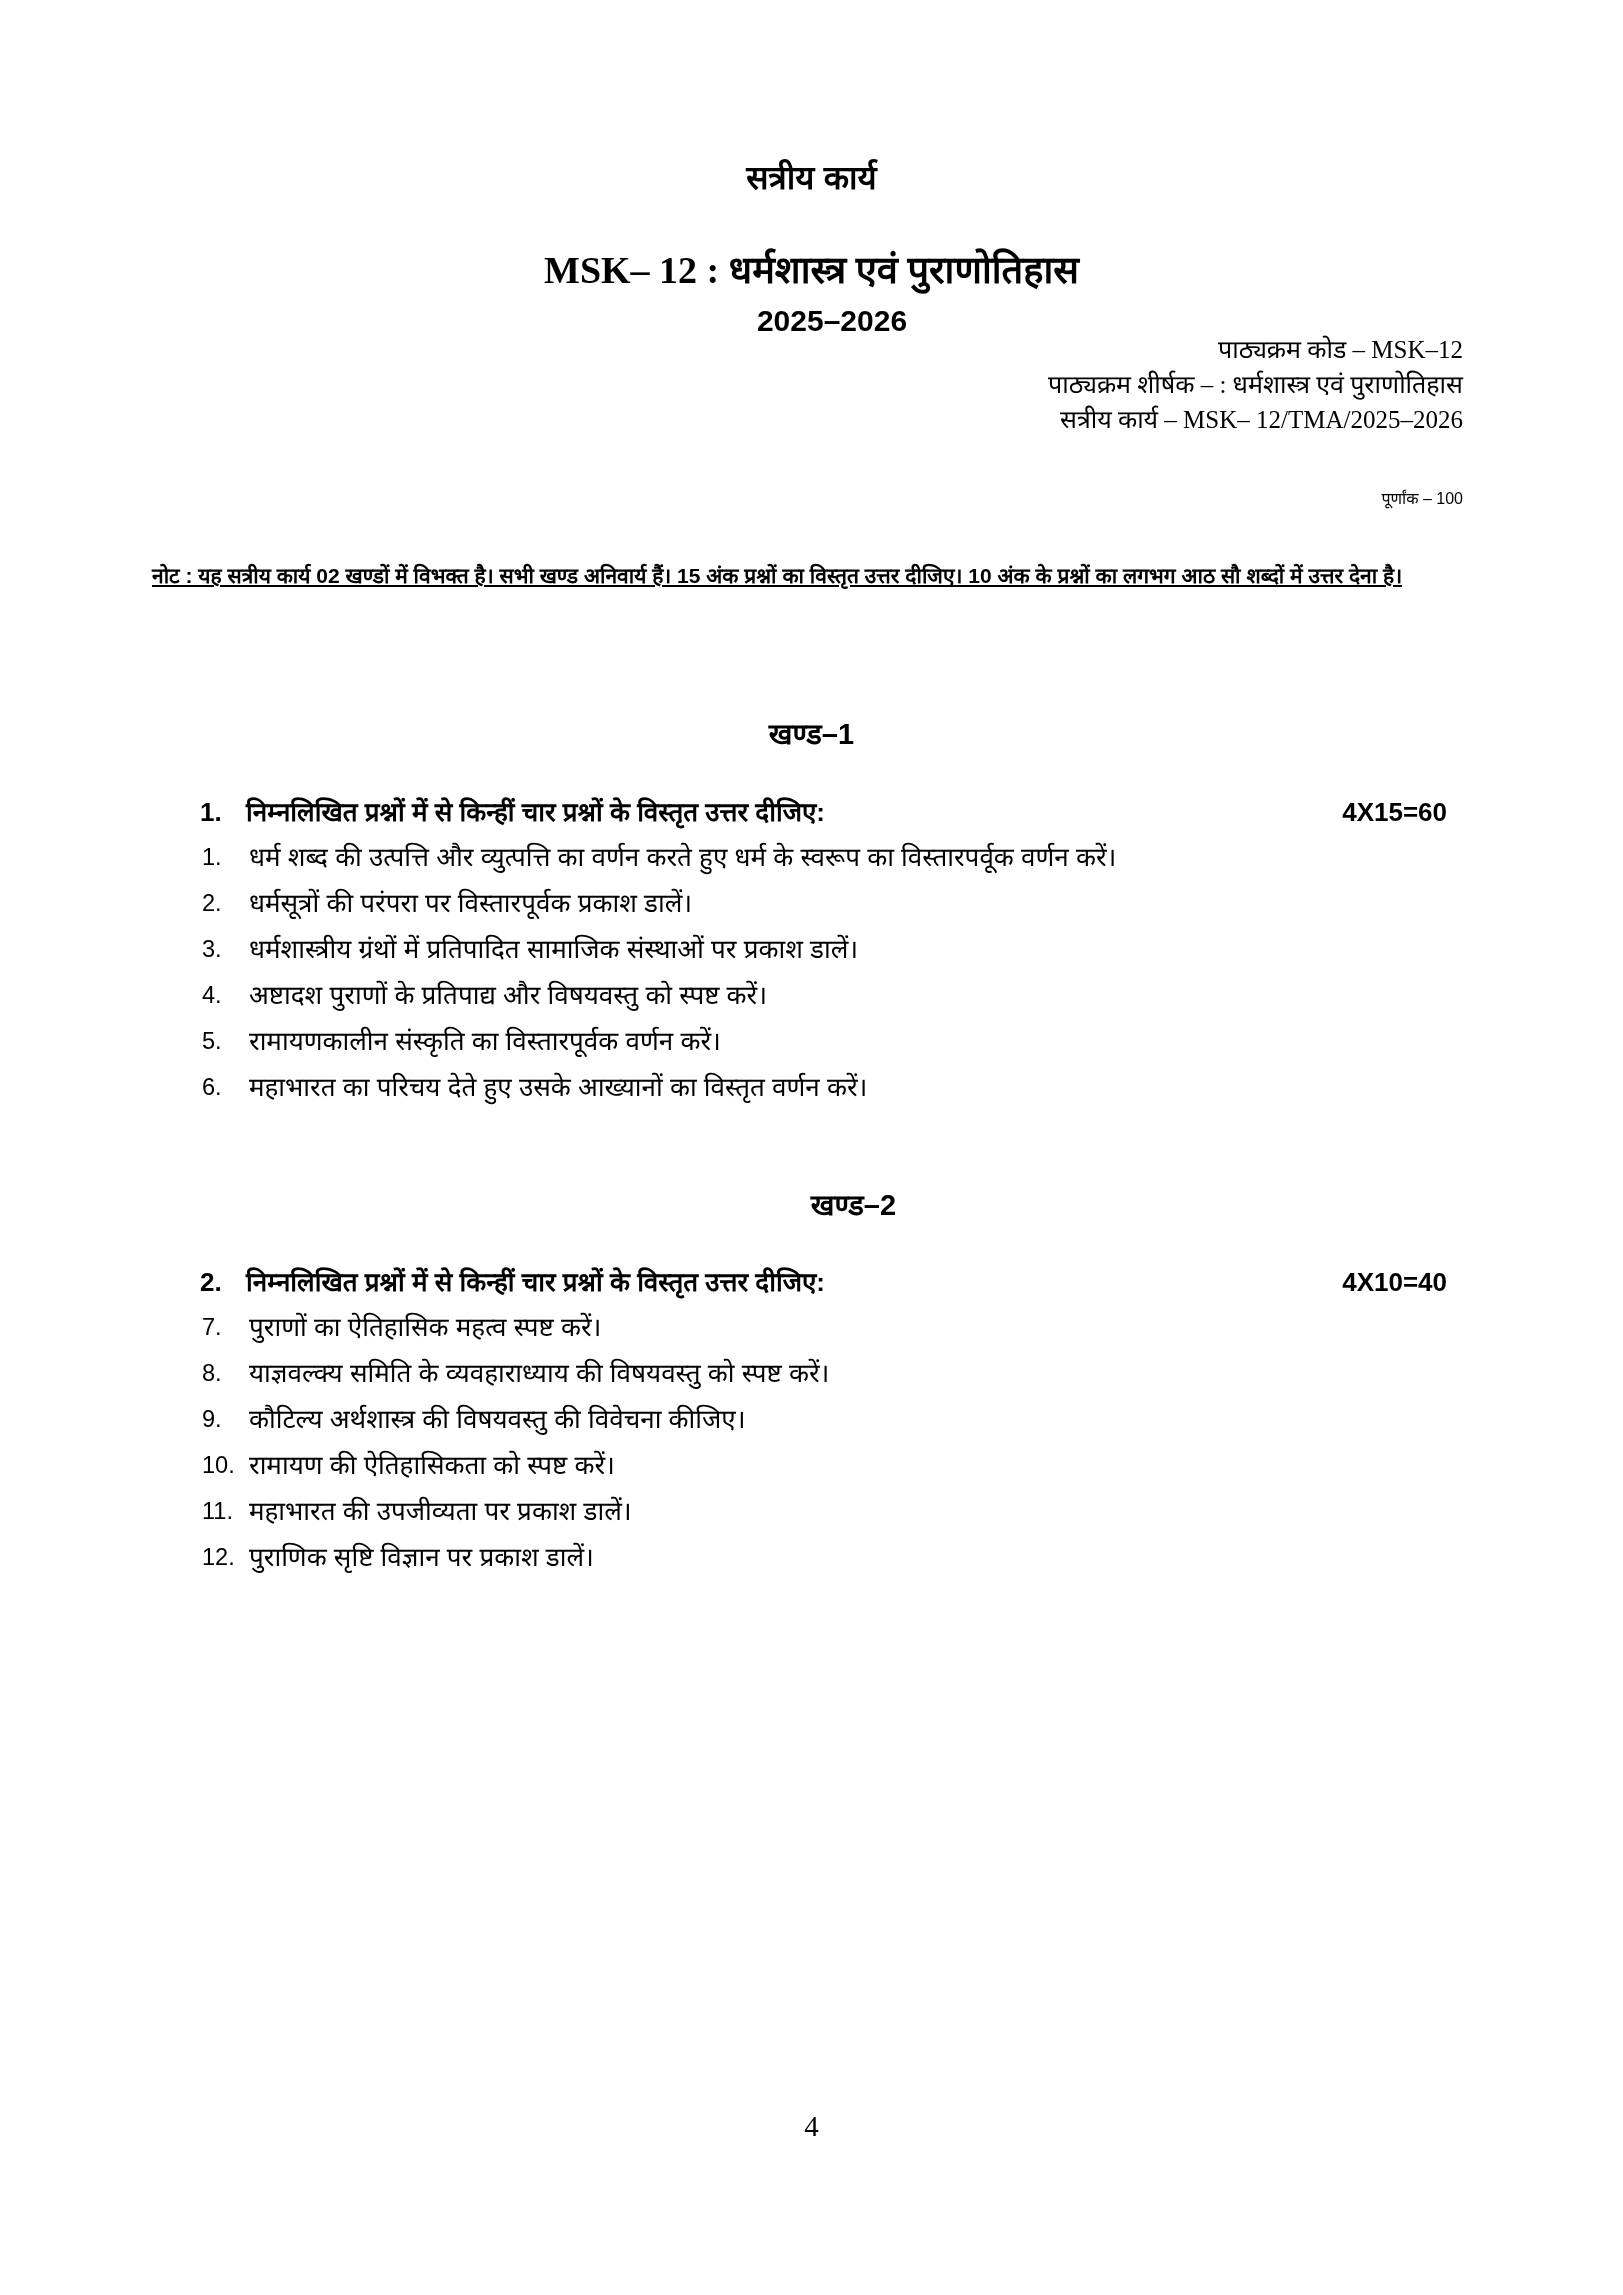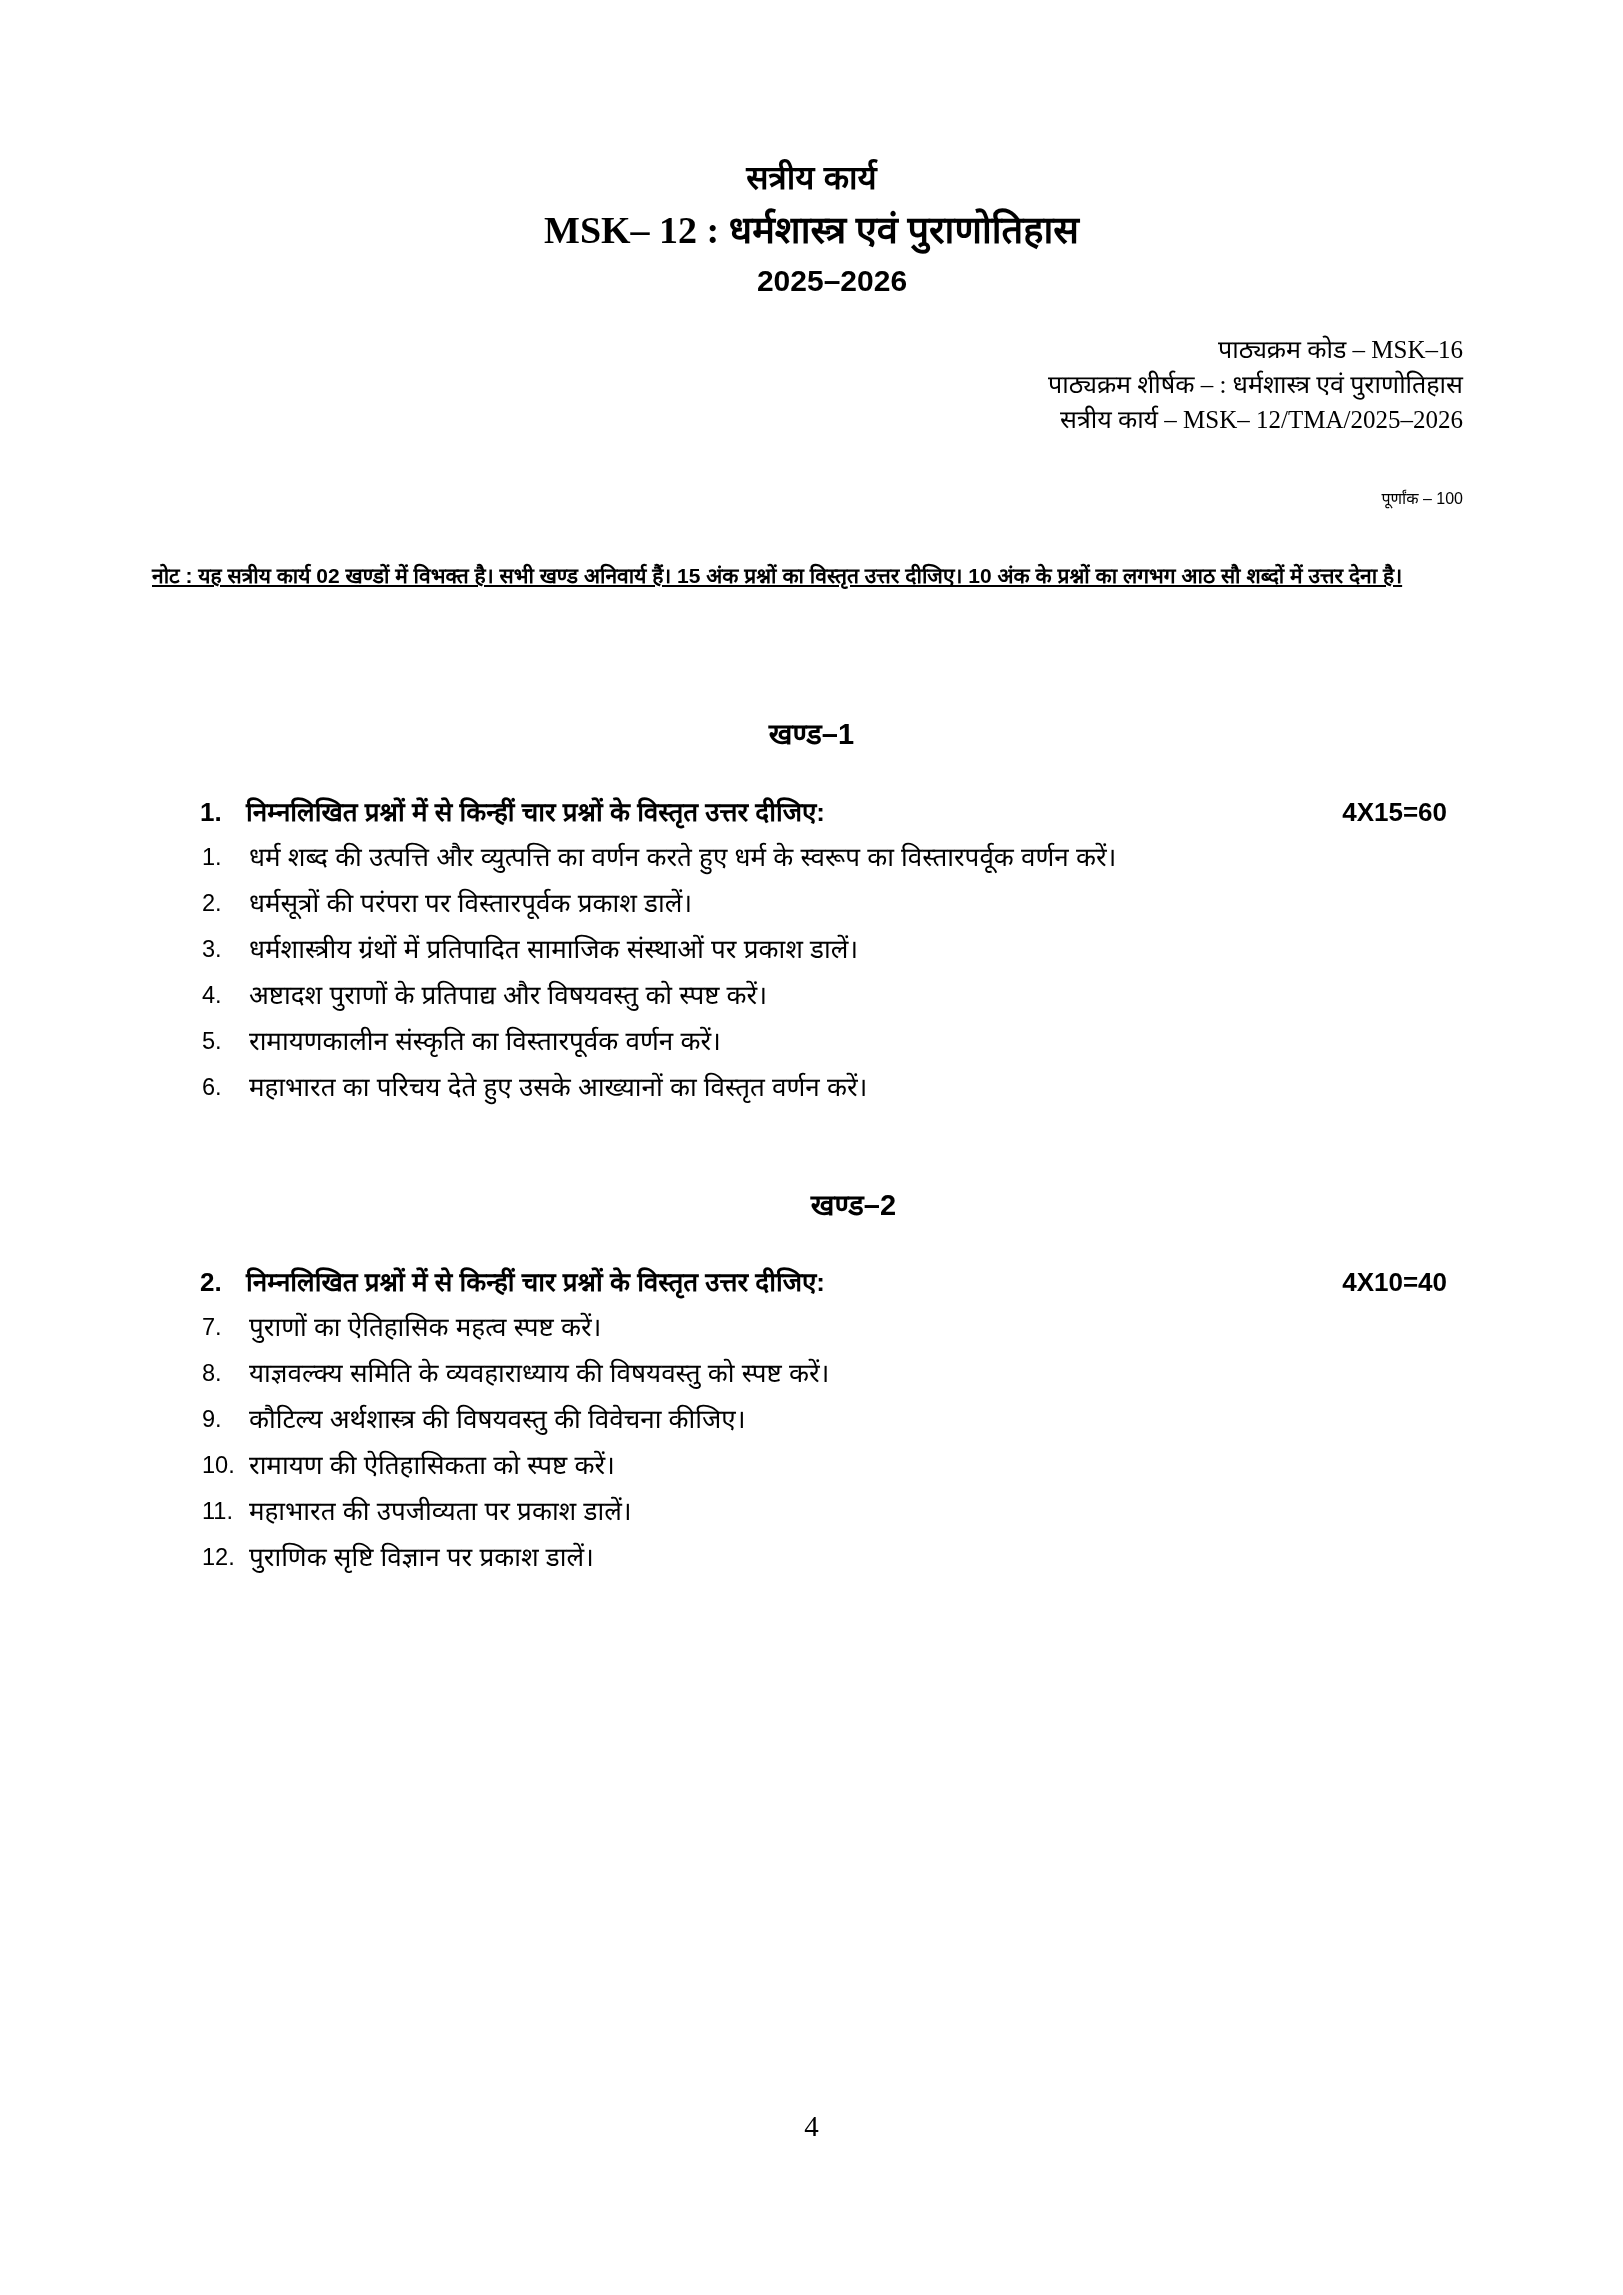--- a/index.html
+++ b/index.html
@@ -32,20 +32,21 @@
       font-family: "Liberation Sans", "DejaVu Sans", sans-serif;
       font-weight: bold;
       font-size: 33px;
       line-height: 52px;
     }
     .title-line2 {
       font-family: "Liberation Serif", "DejaVu Serif", serif;
       font-weight: bold;
       font-size: 38px;
       line-height: 52px;
+      margin-top: 40px;
     }
     .title-line3 {
       font-family: "Liberation Sans", "DejaVu Sans", sans-serif;
       font-weight: bold;
       font-size: 30px;
       line-height: 50px;
       padding-left: 41px;
     }
     .meta-block {
       position: absolute;
@@ -139,21 +140,21 @@
 
 <div class="page">
 
   <div class="title-block">
     <div class="title-line1">सत्रीय कार्य</div>
     <div class="title-line2">MSK– 12 : धर्मशास्त्र एवं पुराणोतिहास</div>
     <div class="title-line3">2025–2026</div>
   </div>
 
   <div class="meta-block">
-    <div class="meta-line">पाठ्यक्रम कोड – MSK–16</div>
+    <div class="meta-line">पाठ्यक्रम कोड – MSK–12</div>
     <div class="meta-line">पाठ्यक्रम शीर्षक – : धर्मशास्त्र एवं पुराणोतिहास</div>
     <div class="meta-line">सत्रीय कार्य – MSK– 12/TMA/2025–2026</div>
   </div>
 
   <div class="full-marks">पूर्णांक – 100</div>
 
   <div class="note">नोट : यह सत्रीय कार्य 02 खण्डों में विभक्त है। सभी खण्ड अनिवार्य हैं। 15 अंक प्रश्नों का विस्तृत उत्तर दीजिए। 10 अंक के प्रश्नों का लगभग आठ सौ शब्दों में उत्तर देना है।</div>
 
   <div class="section-heading" style="top:715px;">खण्ड–1</div>
 

